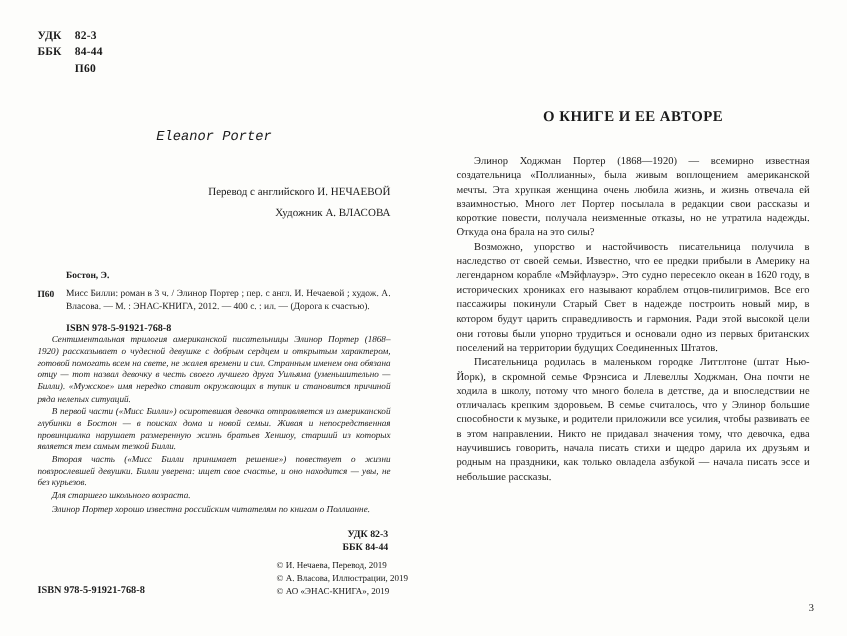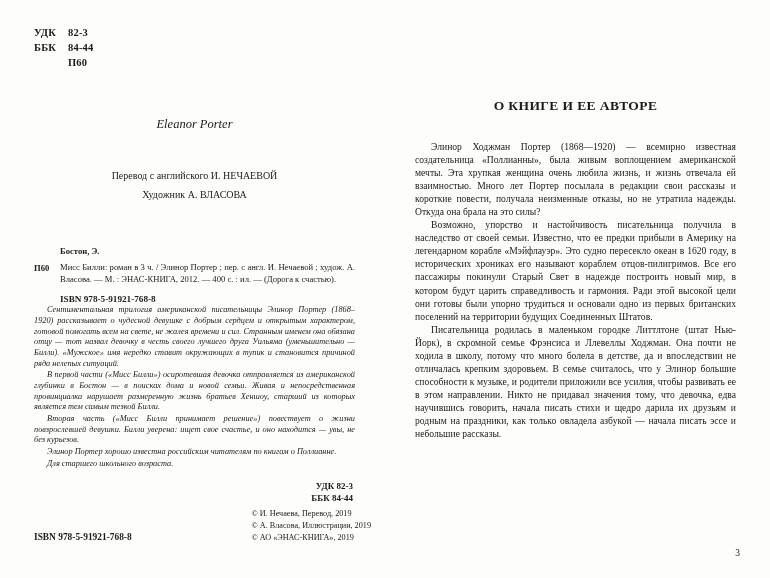--- a/index.html
+++ b/index.html
@@ -53,32 +53,33 @@
     white-space: pre;
   }
   .udk-row .lbl {
     display: inline-block;
     width: 34px;
   }
 
   .title-block {
     text-align: center;
     margin-top: 46px;
+    font-family: Liberation Mono, monospace;
   }
   .author-name {
     font-style: italic;
     font-size: 12.5px;
     margin-bottom: 7px;
   }
   .book-title {
     font-size: 12.5px;
     letter-spacing: 0.2px;
   }
   .credits {
-    text-align: center;
+    text-align: right;
     margin-top: 34px;
     font-size: 10px;
     line-height: 1.9;
   }
   .credits div { white-space: nowrap; }
 
   .cip-block {
     margin-top: 42px;
     font-size: 8.6px;
     line-height: 1.33;
@@ -195,22 +196,22 @@
         <div class="cip-author">Бостон, Э.</div>
         <div class="cip-code">П60</div>
         <div class="cip-body">Мисс Билли: роман в 3 ч. / Элинор Портер ; пер. с англ. И. Нечаевой ; худож. А. Власова. — М. : ЭНАС-КНИГА, 2012. — 400 с. : ил.  — (Дорога к счастью).</div>
         <div class="isbn-line">ISBN 978-5-91921-768-8</div>
       </div>
 
       <div class="annotation">
         <p>Сентиментальная трилогия американской писательницы Элинор Портер (1868–1920) рассказывает о чудесной девушке с добрым сердцем и открытым характером, готовой помогать всем на свете, не жалея времени и сил. Странным именем она обязана отцу — тот назвал девочку в честь своего лучшего друга Уильяма (уменьшительно — Билли). «Мужское» имя нередко ставит окружающих в тупик и становится причиной ряда нелепых ситуаций.</p>
         <p>В первой части («Мисс Билли») осиротевшая девочка отправляется из американской глубинки в Бостон — в поисках дома и новой семьи. Живая и непосредственная провинциалка нарушает размеренную жизнь братьев Хеншоу, старший из которых является тем самым тезкой Билли.</p>
         <p>Вторая часть («Мисс Билли принимает решение») повествует о жизни повзрослевшей девушки. Билли уверена: ищет свое счастье, и оно находится — увы, не без курьезов.</p>
+        <p>Для старшего школьного возраста.</p>
         <p>Элинор Портер хорошо известна российским читателям по книгам о Поллианне.</p>
-        <p>Для старшего школьного возраста.</p>
       </div>
 
       <div class="udk-right">
         <div>УДК 82-3</div>
         <div>ББК 84-44</div>
       </div>
 
       <div class="isbn-bottom">ISBN 978-5-91921-768-8</div>
 
       <div class="copyright">

